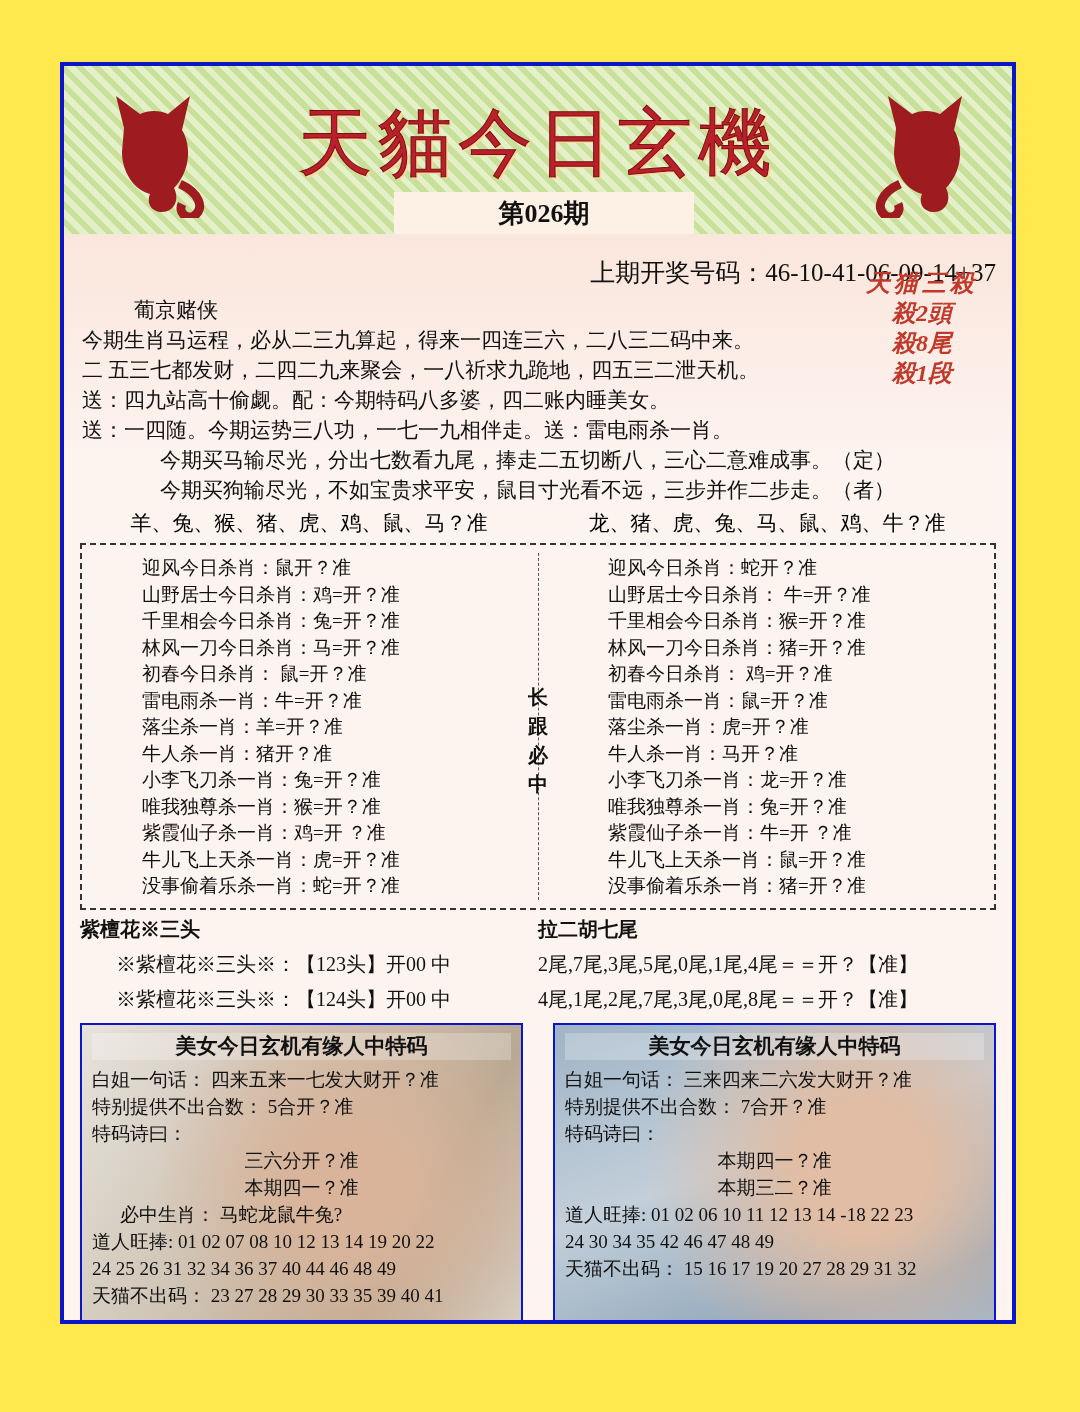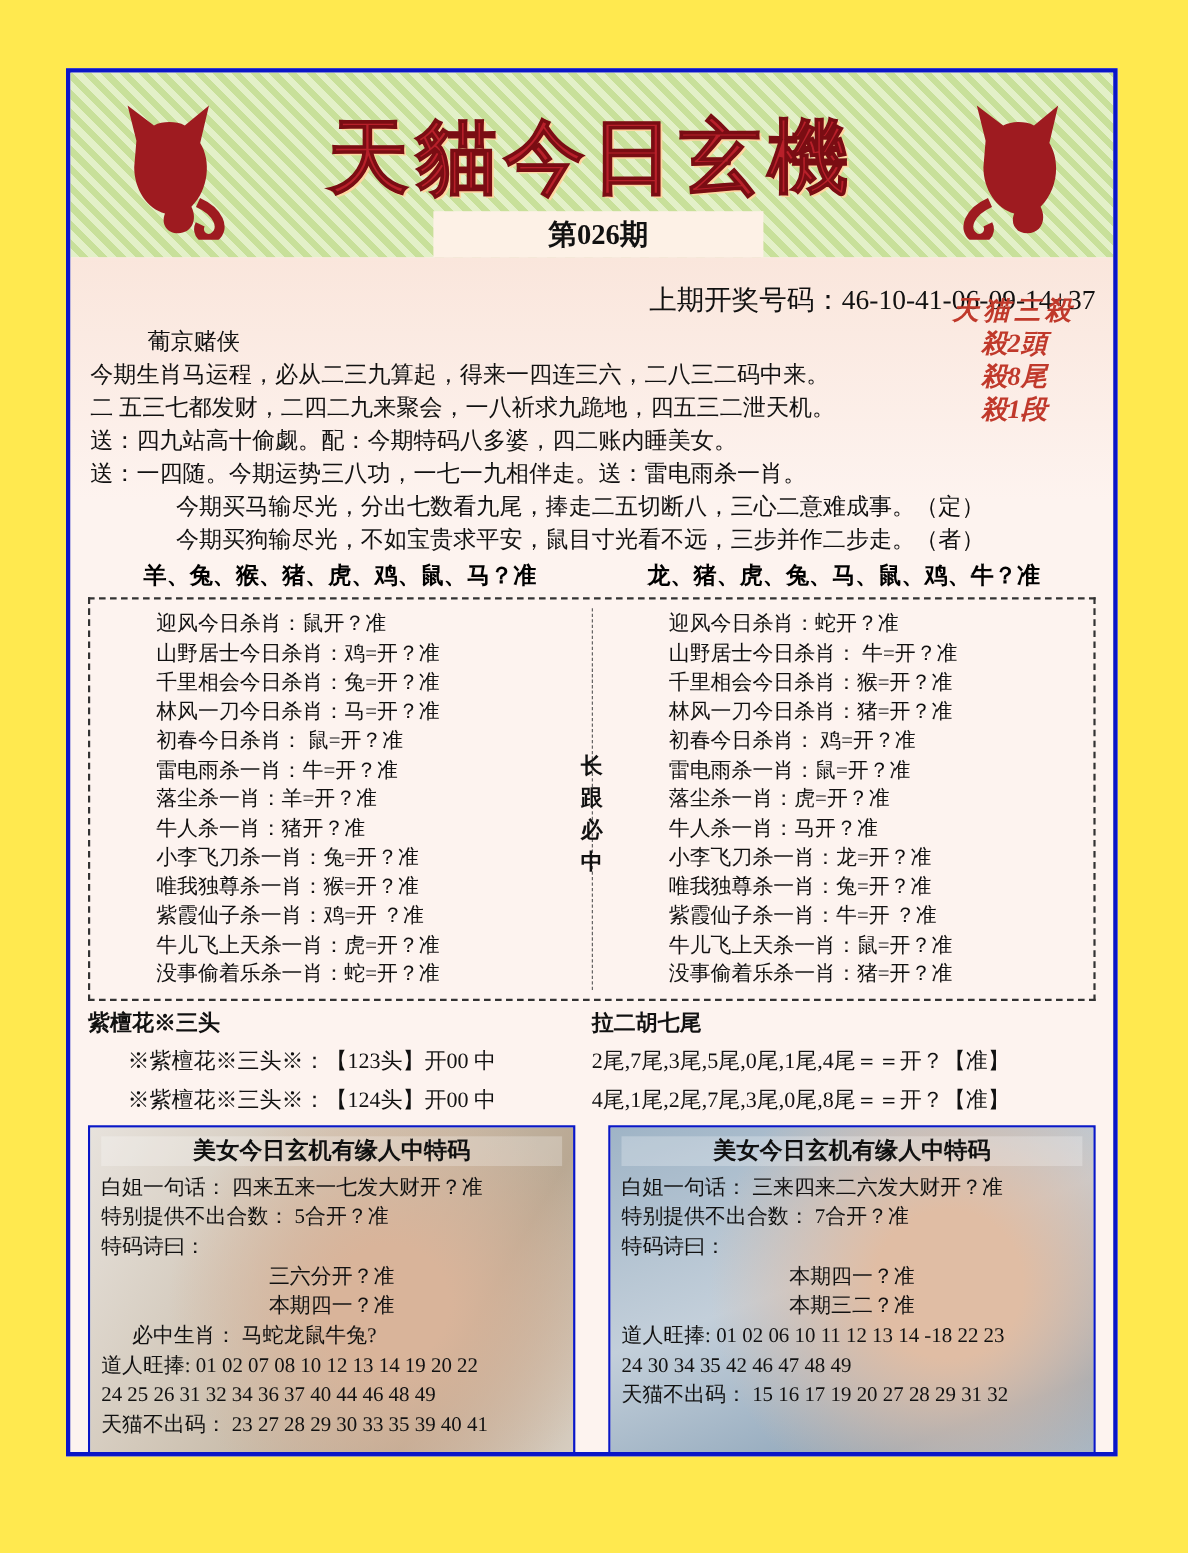--- a/index.html
+++ b/index.html
@@ -24,21 +24,21 @@
     position:relative;
     height:168px;
     background:
       repeating-linear-gradient(45deg,#e3f0c8 0 6px,#c8e09a 6px 12px);
     overflow:hidden;
   }
   .header-title{
     position:absolute;left:0;right:0;top:28px;
     text-align:center;
     font-size:74px;
-    font-weight:bold;
+    font-weight:normal;
     letter-spacing:6px;
     color:#b8202a;
     -webkit-text-stroke:1px #7a0d13;
     text-shadow:2px 2px 0 #ffd7a0;
     font-family:"Liberation Serif", serif;
   }
   .cat{
     position:absolute;top:22px;width:120px;height:130px;
   }
   .cat.left{left:30px;}
@@ -82,21 +82,21 @@
     font-size:21px;
     line-height:30px;
     color:#111;
     padding-left:2px;
   }
   .poem .ind1{padding-left:52px;}
   .poem .ind2{padding-left:78px;}
   .zodiac-row{
     display:flex;
     font-size:21px;
-    font-weight:bold;
+    font-weight:normal;
     margin-top:4px;
     margin-bottom:6px;
     align-items:flex-end;
   }
   .zodiac-row .col{width:50%;text-align:center;}
   
   .kill-box{
     border:2px dashed #333;
     display:flex;
     padding:10px 0 8px 0;

